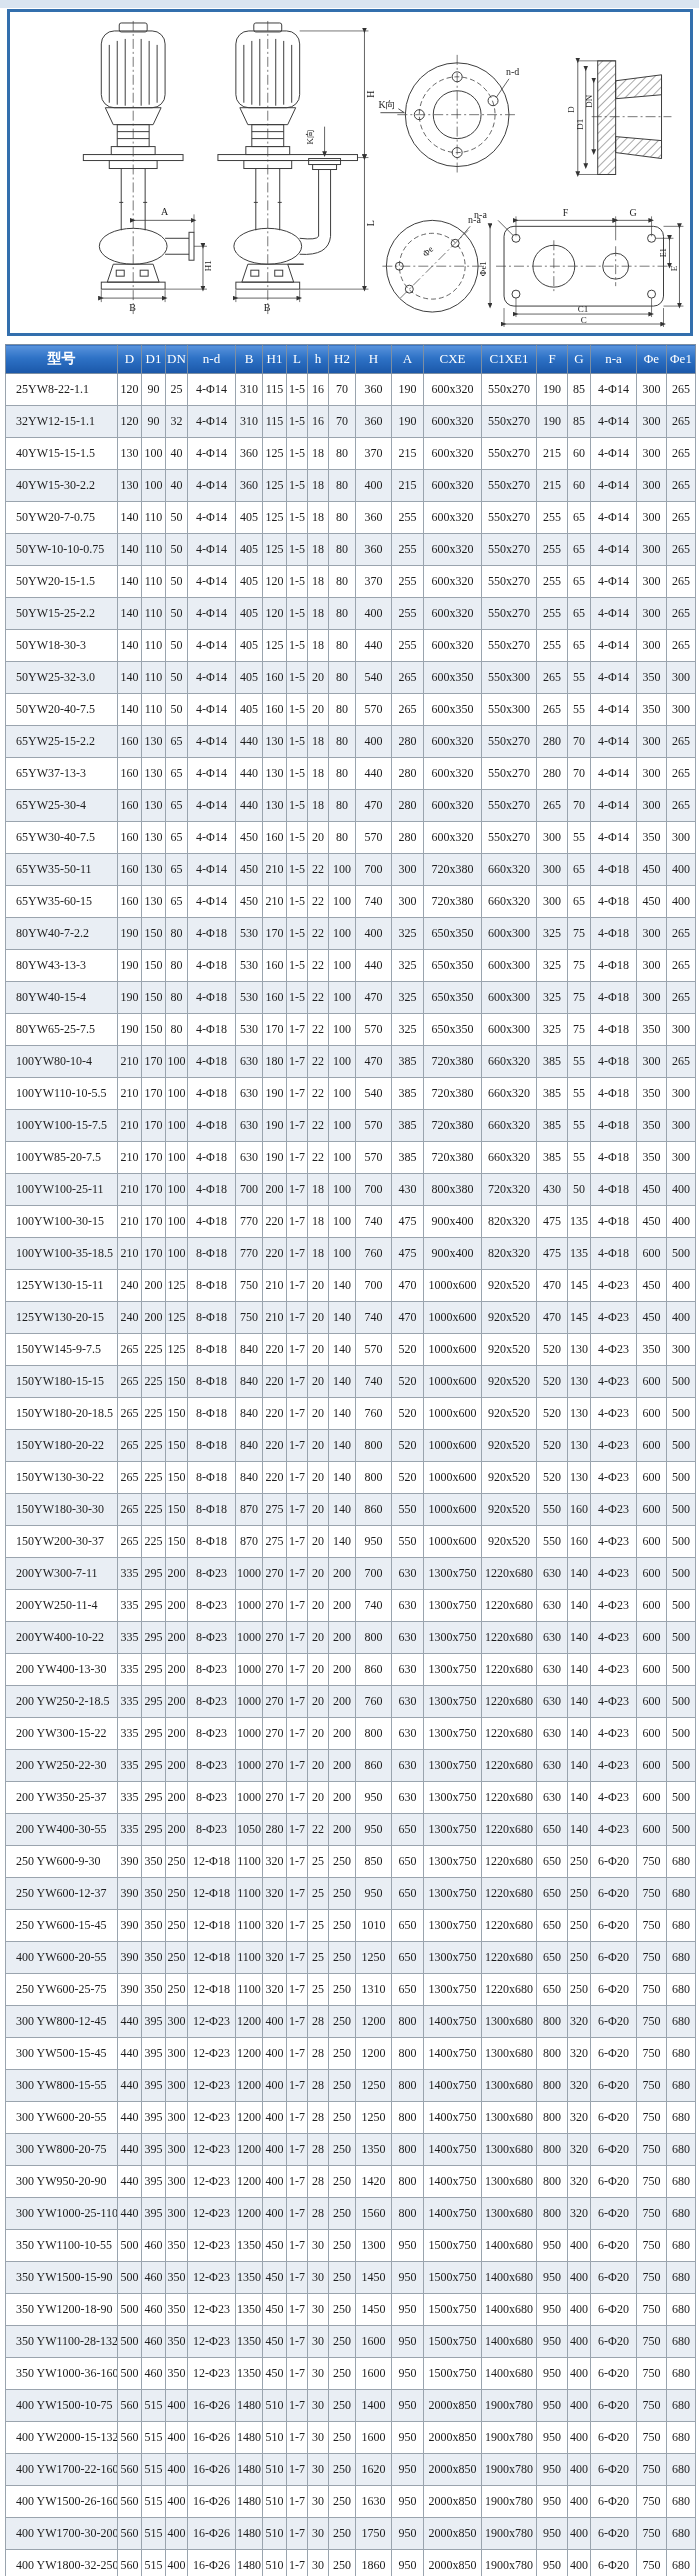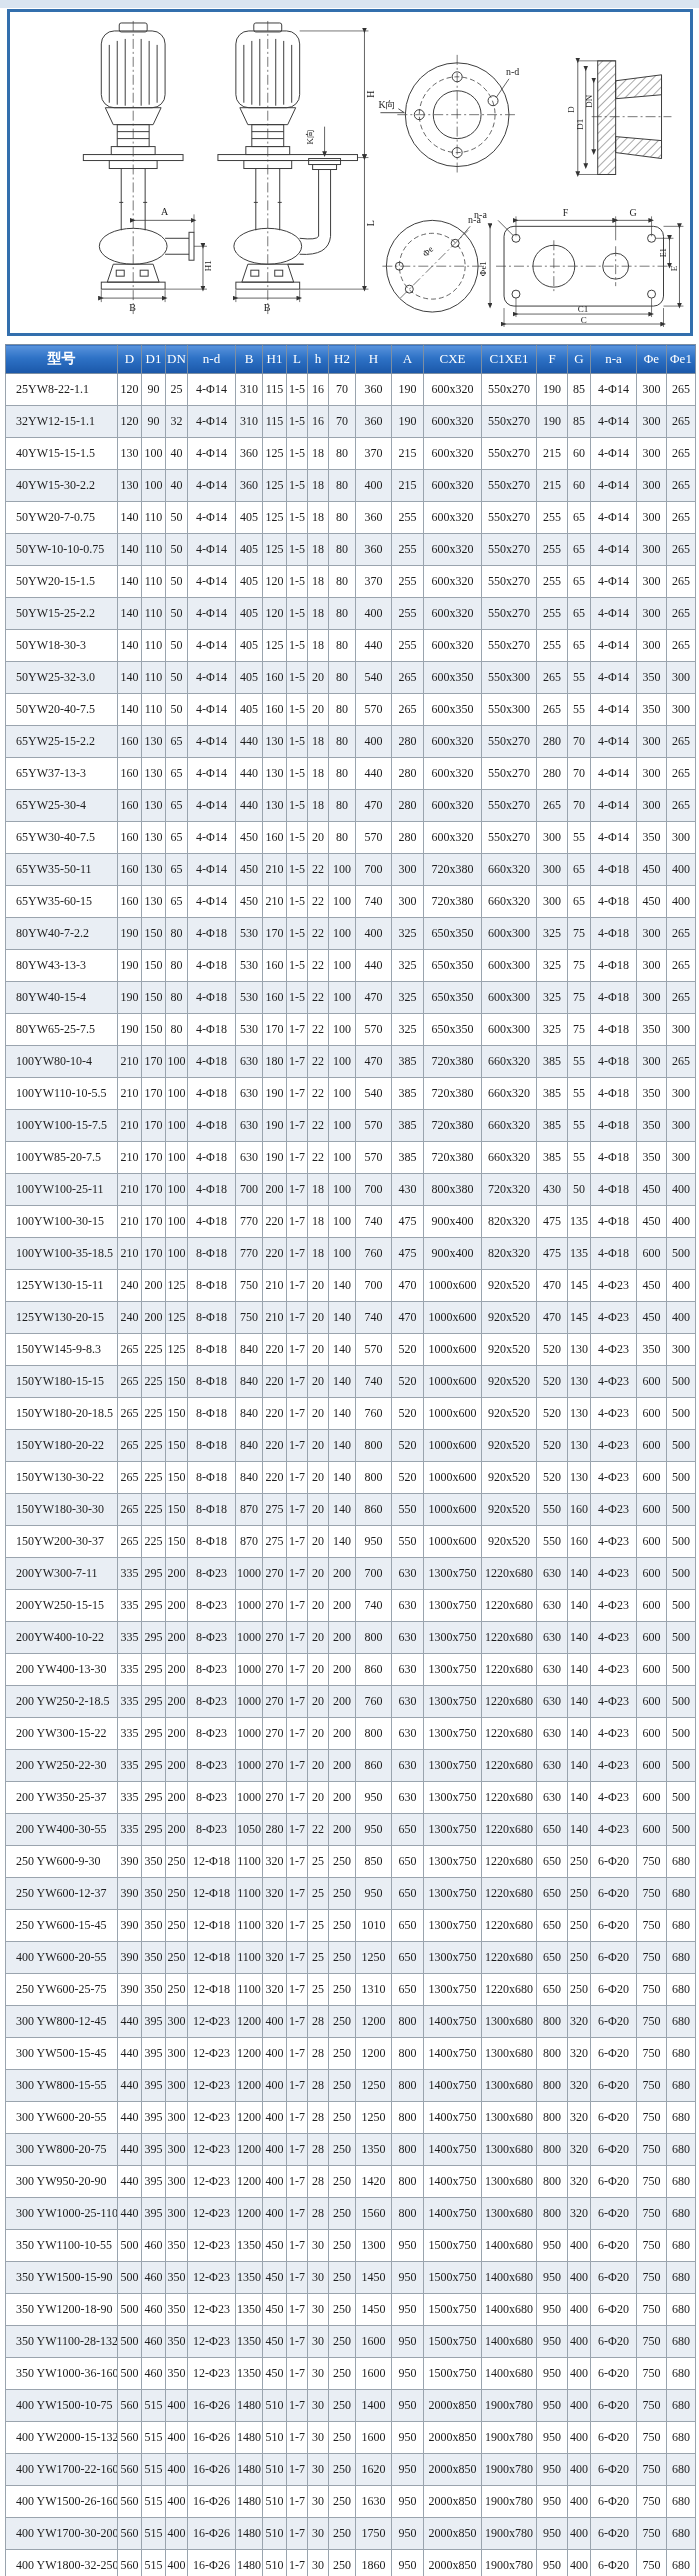--- a/index.html
+++ b/index.html
@@ -915,21 +915,21 @@
         <td>470</td>
         <td>1000x600</td>
         <td>920x520</td>
         <td>470</td>
         <td>145</td>
         <td>4-Φ23</td>
         <td>450</td>
         <td>400</td>
       </tr>
       <tr>
-        <td class="model-cell">150YW145-9-8.3</td>
+        <td class="model-cell">150YW145-9-7.5</td>
         <td>265</td>
         <td>225</td>
         <td>125</td>
         <td>8-Φ18</td>
         <td>840</td>
         <td>220</td>
         <td>1-7</td>
         <td>20</td>
         <td>140</td>
         <td>570</td>
@@ -1083,21 +1083,21 @@
         <td>630</td>
         <td>1300x750</td>
         <td>1220x680</td>
         <td>630</td>
         <td>140</td>
         <td>4-Φ23</td>
         <td>600</td>
         <td>500</td>
       </tr>
       <tr>
-        <td class="model-cell">200YW250-15-15</td>
+        <td class="model-cell">200YW250-11-4</td>
         <td>335</td>
         <td>295</td>
         <td>200</td>
         <td>8-Φ23</td>
         <td>1000</td>
         <td>270</td>
         <td>1-7</td>
         <td>20</td>
         <td>200</td>
         <td>740</td>

